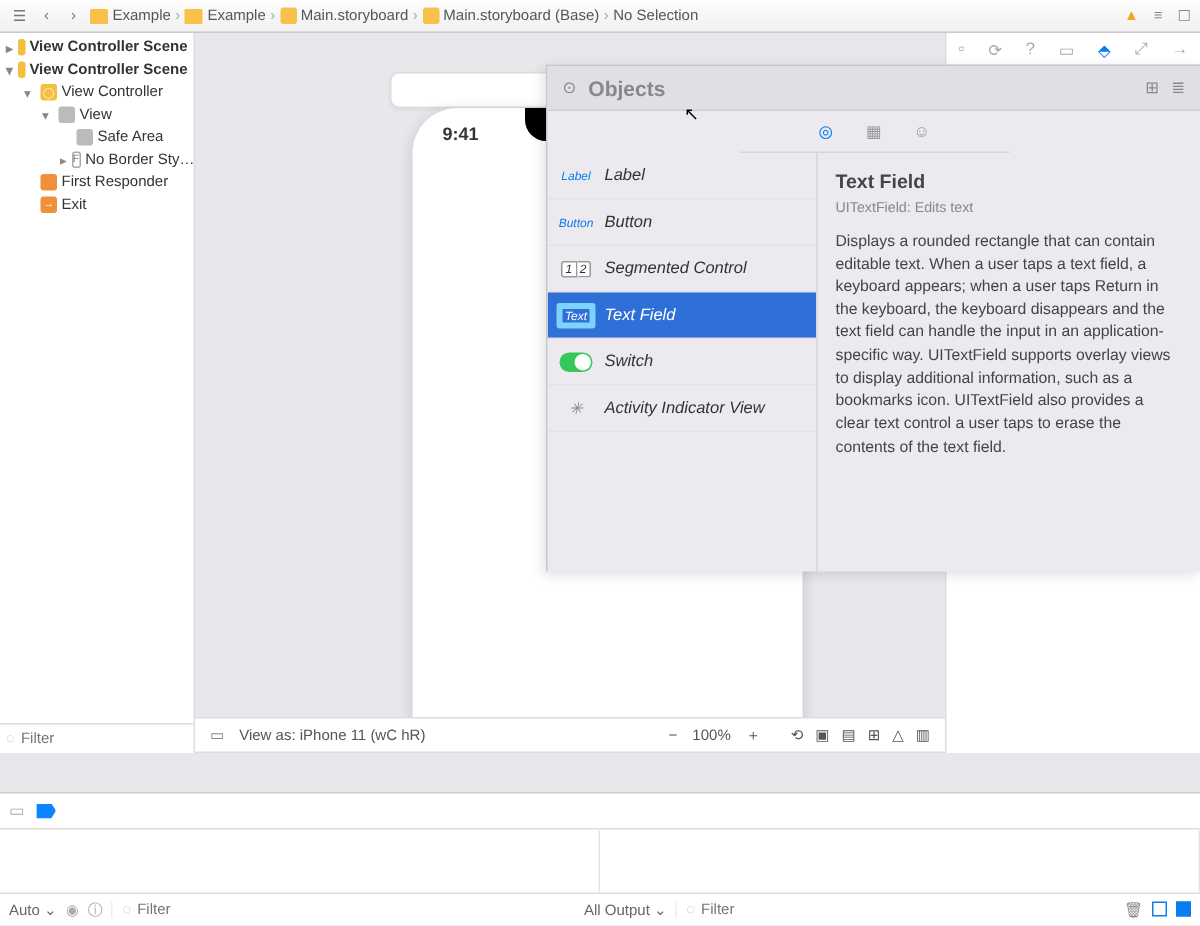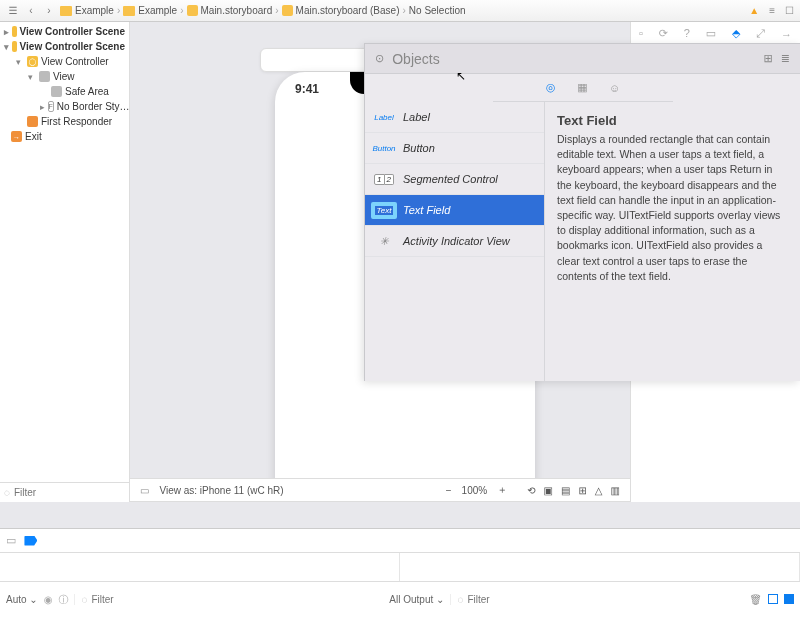--- a/index.html
+++ b/index.html
@@ -33,21 +33,21 @@
 .device-bar .zoom { margin-left: auto; display:flex; align-items:center; gap:10px; }
 .device-bar .constraints { display:flex; gap:8px; margin-left:10px; }
 
 .phone { position: absolute; left: 145px; top: 50px; width: 260px; height: 440px; background: #fff; border-radius: 30px; box-shadow: 0 2px 10px rgba(0,0,0,0.15); overflow: hidden; }
 .notch { position: absolute; top: 0; left: 50%; transform: translateX(-50%); width: 110px; height: 22px; background: #000; border-radius: 0 0 14px 14px; }
 .status-time { position: absolute; top: 10px; left: 20px; font-size: 12px; font-weight: 600; }
 .searchbar { position:absolute; top: 26px; left: 130px; width: 250px; height: 24px; background:#fff; border:1px solid #ddd; border-radius: 6px; box-shadow: 0 1px 3px rgba(0,0,0,0.06);}
 
 .library { position: absolute; left: 364px; top: 43px; width: 436px; height: 338px; background: #eceaee; border-left: 1px solid #c8c8cc; border-top: 1px solid #c8c8cc; box-shadow: -2px 2px 8px rgba(0,0,0,0.12); display:flex; flex-direction:column; }
 .lib-header { height: 30px; background: #e1dfe4; border-bottom: 1px solid #cfcfd3; display: flex; align-items: center; padding: 0 10px; gap: 8px; color: #888; }
-.lib-header .title { font-size: 14px; font-weight: 400; }
+.lib-header .title { font-size: 14px; font-weight: 700; }
 .lib-header .hdr-right { margin-left:auto; display:flex; gap:8px; }
 .lib-toolbar { height: 28px; border-bottom: 1px solid #d6d6da; display:flex; align-items:center; justify-content:center; gap: 16px; color:#999; width:180px; margin-left:auto; margin-right:auto;}
 .lib-toolbar .tb-ic { width:16px; height:16px; display:flex; align-items:center; justify-content:center; border-radius:3px; }
 .lib-toolbar .active { color: #0a7df0; }
 .lib-body { flex:1; display:flex; overflow:hidden; }
 .lib-list { width: 180px; border-right: 1px solid #d6d6da; overflow-y:auto;font-style:italic; }
 .lib-row { height: 31px; border-bottom: 1px solid #e2e2e6; display:flex; align-items:center; padding: 0 8px; gap: 8px; font-size: 11px; color:#333; }
 .lib-row.selected { background: #2f6fd8; color: #fff; }
 .lib-row .ricon { width: 22px; display:flex; align-items:center; justify-content:center; }
 .lib-row .rlabel-small { font-size: 8px; color: #0a7df0; }
@@ -55,21 +55,21 @@
 .lib-detail h3 { font-size: 13px; margin-bottom: 1px; }
 .lib-detail .sub { color: #888; font-size: 9.5px; margin-bottom: 8px; }
 
 .inspector { width: 170px; background: #fff; border-left: 1px solid #ddd; }
 .inspector .tabs { height: 22px; display:flex; gap:10px; padding: 0 8px; align-items:center; color:#aaa; justify-content:space-between;}
 .inspector .tabs .active { color:#0a7df0; }
 
 .debug { position:absolute; left:0; right:0; bottom:0; height: 89px; background:#fff; border-top:1px solid #ccc; display:flex; flex-direction:column; }
 .debug-top { flex:1; display:flex; }
 .dbg-col { flex:1; border-right:1px solid #e5e5e5; }
-.debug-bottom { height: 36px; border-top:1px solid #ddd; display:flex; align-items:center; padding:0 6px; gap:6px; font-size:10px; color:#666;}
+.debug-bottom { height: 22px; border-top:1px solid #ddd; display:flex; align-items:center; padding:0 6px; gap:6px; font-size:10px; color:#666;}
 .dbg-filter { flex:1; display:flex; align-items:center; gap:4px; border-left:1px solid #eee; padding-left:6px;}
 .dbg-filter input { border:none; outline:none; font-size:10px; flex:1; background:transparent;}
 .dbg-icons { display:flex; gap:6px; }
 .blue-box { width:10px; height:10px; border:1.5px solid #0a7df0; }
 .tag-ic { width: 13px; height: 10px; background:#0a84ff; clip-path: polygon(0 0, 75% 0, 100% 50%, 75% 100%, 0 100%); border-radius: 1px;}
 
 .cursor { position:absolute; left:456px; top:69px; font-size:12px; color:#000; pointer-events:none;}
 svg { display:block; }
 </style>
 </head>
@@ -134,21 +134,21 @@
       <div class="tree-item" style="padding-left:40px">
           <span class="disc">▸</span>
           <span class="sq-ic ic-gray" style="background:#fff;border:1px solid #aaa;color:#777">F</span>
           <span>No Border Sty…</span>
         </div>
       <div class="tree-item" style="padding-left:16px">
           <span class="disc"></span>
           <span class="sq-ic ic-orange"></span>
           <span>First Responder</span>
         </div>
-      <div class="tree-item" style="padding-left:0">
+      <div class="tree-item" style="padding-left:16px">
           <span class="disc"></span>
           <span class="sq-ic ic-orange">→</span>
           <span>Exit</span>
         </div>
     </div>
     <div class="nav-filter">
       <span style="color:#aaa">◌</span>
       <input placeholder="Filter" style="">
     </div>
   </div>
@@ -223,26 +223,35 @@
           </span>
           <span>Segmented Control</span>
         </div>
       <div class="lib-row selected">
           <span class="ricon" style="font-size:8px">
             <span style="border:4px solid #7dd3fc;padding:0 2px;border-radius:2px">Text</span>
           </span>
           <span>Text Field</span>
         </div>
       <div class="lib-row">
+          <span class="ricon">
+            <span style="width:22px;height:13px;background:#34c759;border-radius:7px;display:inline-block;position:relative">
+              <span style="width:11px;height:11px;background:#fff;border-radius:50%;position:absolute;right:1px;top:1px"></span>
+            </span>
+          </span>
+          <span>Switch</span>
+        </div>
+      <div class="lib-row">
           <span class="ricon" style="color:#888">✳</span>
           <span>Activity Indicator View</span>
         </div>
     </div>
     <div class="lib-detail">
       <h3>Text Field</h3>
+      <div class="sub">UITextField: Edits text</div>
       <div>Displays a rounded rectangle that can contain editable text. When a user taps a text field, a keyboard appears; when a user taps Return in the keyboard, the keyboard disappears and the text field can handle the input in an application-specific way. UITextField supports overlay views to display additional information, such as a bookmarks icon. UITextField also provides a clear text control a user taps to erase the contents of the text field.</div>
     </div>
   </div>
 </div>
 
 <span class="cursor">↖</span>
 
 <div class="debug">
   <div style="height:24px;border-bottom:1px solid #ddd;display:flex;align-items:center;padding:0 6px;gap:8px">
     <span style="color:#aaa">▭</span>

